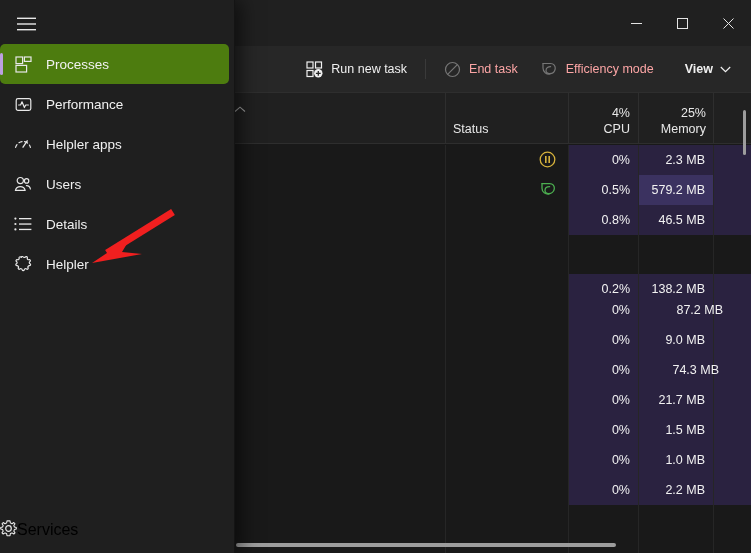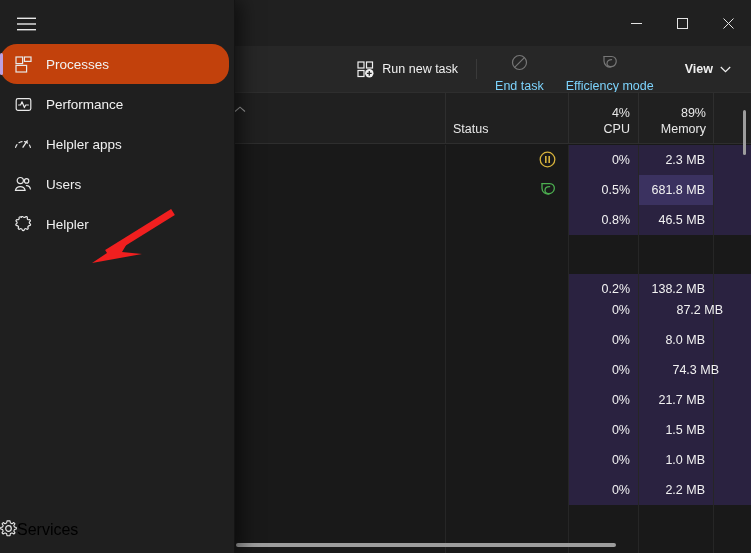--- a/index.html
+++ b/index.html
@@ -31,21 +31,21 @@
     position:absolute; left:0; top:46px; width:751px; height:46px;
     background:#272727;
     display:flex; align-items:center; justify-content:flex-end;
     padding-right:10px; gap:0;
   }
   .tbtn {
     display:flex; align-items:center; gap:8px;
     height:30px; padding:0 11px; border-radius:4px;
     color:#f0f0f0; font-size:12.5px; white-space:nowrap;
   }
-  .tbtn.disabled { color:#7dd3fc;flex-direction:column; }
+  .tbtn.disabled { color:#fca5a5; }
   .tbtn svg { display:block; flex:none; }
   .tdiv { width:1px; height:20px; background:#3a3a3a; margin:0 7px; }
   .viewbtn {
     display:flex; align-items:center; gap:7px;
     height:30px; padding:0 10px; border-radius:4px;
     color:#f0f0f0; font-size:12.5px; font-weight:bold; margin-left:10px;
   }
 
   
   .table {
@@ -105,21 +105,21 @@
   }
   .hamburger {
     position:absolute; left:4px; top:4px; width:44px; height:40px;
     display:flex; align-items:center; justify-content:center; border-radius:4px;
   }
   .navlist { position:absolute; left:0; top:44px; width:235px; }
   .navitem {
     position:relative; height:40px; margin:0 6px 0 0;
     display:flex; align-items:center; border-radius:5px;
   }
-  .navitem.sel { background:#c2410c;border-radius:17px; }
+  .navitem.sel { background:#4d7c0f; }
   .navitem .accent {
     position:absolute; left:0; top:9px; width:3px; height:22px;
     border-radius:2px; background:#bda0e0;
   }
   .navitem .nicon {
     width:46px; display:flex; align-items:center; justify-content:center;
     color:#e6e6e6; flex:none;
   }
   .navitem .nlabel { font-size:13.5px; color:#f1f1f1; }
   .settings {
@@ -211,21 +211,21 @@
         <div class="col-sep" style="left:713px;"></div>
 
         <div class="th" style="left:453px; width:100px; text-align:left;">
           <span class="lbl">Status</span>
         </div>
         <div class="th" style="left:570px; width:60px;">
           <span class="pct">4%</span>
           <span class="lbl">CPU</span>
         </div>
         <div class="th" style="left:640px; width:66px;">
-          <span class="pct">89%</span>
+          <span class="pct">25%</span>
           <span class="lbl">Memory</span>
         </div>
       </div>
 
       <div class="rows">
 
         <div class="vsep" style="left:445px;"></div>
         <div class="vsep" style="left:568px;"></div>
         <div class="vsep" style="left:638px;"></div>
         <div class="vsep" style="left:713px;"></div>
@@ -245,21 +245,21 @@
             </div>
             <div class="row" style="top: 30px;">
               <div class="heat" style="left:569px;width:69px;background:#2a2240;"></div>
               <div class="heat" style="left:639px;width:74px;background:#3b3260;"></div>
               <div class="heat" style="left:714px;width:37px;background:#2a2240;"></div>
               <div class="statusicon" style="left:539px;"><svg width="18" height="17" viewBox="0 0 18 17">
                   <path d="M3 2.6 L3 7.2 C3 11.2 6.6 13.6 10 13.1" stroke="#4caf50" stroke-width="1.3" fill="none" stroke-linecap="round"></path>
                   <path d="M3 2.6 H10.6 C13.9 2.6 15.7 5.1 15.3 7.9 C14.9 10.7 12.4 12.7 9.6 12.7 C7.4 12.7 6 11.5 6 9.5 C6 7.1 8.2 5.7 10.6 5.7" stroke="#4caf50" stroke-width="1.3" fill="none" stroke-linejoin="round" stroke-linecap="round"></path>
                 </svg></div>
               <div class="cell" style="left:569px;width:61px;">0.5%</div>
-              <div class="cell" style="left:639px;width:66px;">681.8 MB</div>
+              <div class="cell" style="left:639px;width:66px;">579.2 MB</div>
             </div>
             <div class="row" style="top: 60px;">
               <div class="heat" style="left:569px;width:69px;background:#2a2240;"></div>
               <div class="heat" style="left:639px;width:74px;background:#2a2240;"></div>
               <div class="heat" style="left:714px;width:37px;background:#2a2240;"></div>
               <div class="cell" style="left:569px;width:61px;">0.8%</div>
               <div class="cell" style="left:639px;width:66px;">46.5 MB</div>
             </div>
             <div class="row" style="top: 90px;">
               <div class="name group">8)</div>
@@ -278,21 +278,21 @@
               <div class="heat" style="left:714px;width:37px;background:#2a2240;"></div>
               <div class="name">cutable Content Process</div>
               <div class="cell" style="left:569px;width:61px;">0%</div>
               <div class="cell" style="left:657px;width:66px;">87.2 MB</div>
             </div>
             <div class="row" style="top: 180px;">
               <div class="heat" style="left:569px;width:69px;background:#2a2240;"></div>
               <div class="heat" style="left:639px;width:74px;background:#2a2240;"></div>
               <div class="heat" style="left:714px;width:37px;background:#2a2240;"></div>
               <div class="cell" style="left:569px;width:61px;">0%</div>
-              <div class="cell" style="left:639px;width:66px;">8.0 MB</div>
+              <div class="cell" style="left:639px;width:66px;">9.0 MB</div>
             </div>
             <div class="row" style="top: 210px;">
               <div class="heat" style="left:569px;width:69px;background:#2a2240;"></div>
               <div class="heat" style="left:639px;width:74px;background:#2a2240;"></div>
               <div class="heat" style="left:714px;width:37px;background:#2a2240;"></div>
               <div class="name">e</div>
               <div class="cell" style="left:569px;width:61px;">0%</div>
               <div class="cell" style="left:653px;width:66px;">74.3 MB</div>
             </div>
             <div class="row" style="top: 240px;">
@@ -386,20 +386,33 @@
           <svg width="18" height="17" viewBox="0 0 18 17">
             <circle cx="6.3" cy="4.6" r="3.1" fill="none" stroke="#e8e8e8" stroke-width="1.2"></circle>
             <circle cx="12.6" cy="4.9" r="2.2" fill="none" stroke="#e8e8e8" stroke-width="1.2"></circle>
             <path d="M1.4 14.4 A5.1 5.1 0 0 1 11.2 14.4 Z" fill="none" stroke="#e8e8e8" stroke-width="1.2" stroke-linejoin="round"></path>
             <path d="M12.4 9.6 A4 4 0 0 1 16.4 13" stroke="#e8e8e8" stroke-width="1.2" fill="none" stroke-linecap="round"></path>
           </svg>
         </div>
         <span class="nlabel">Users</span>
       </div>
 
+      <div class="navitem">
+        <div class="nicon">
+          <svg width="18" height="14" viewBox="0 0 18 14">
+            <circle cx="1.4" cy="1.6" r="1.1" fill="#e8e8e8"></circle>
+            <circle cx="1.4" cy="7" r="1.1" fill="#e8e8e8"></circle>
+            <circle cx="1.4" cy="12.4" r="1.1" fill="#e8e8e8"></circle>
+            <rect x="5" y="1" width="12.4" height="1.3" fill="#e8e8e8"></rect>
+            <rect x="5" y="6.4" width="12.4" height="1.3" fill="#e8e8e8"></rect>
+            <rect x="5" y="11.8" width="12.4" height="1.3" fill="#e8e8e8"></rect>
+          </svg>
+        </div>
+        <span class="nlabel">Details</span>
+      </div>
 
       <div class="navitem">
         <div class="nicon">
           <svg width="17" height="17" viewBox="0 0 17 17">
             <path d="M6.3 1.4 C6.3 0.4 7.3 0.2 8 0.9 C8.8 1.7 10.2 1.5 10.6 0.9 C11.3 0 12.7 1 12.3 2 C12 2.9 13 4 14 3.7
                      C15.1 3.4 15.9 4.8 14.9 5.4 C14.1 5.9 14.1 7.4 15 7.8 C16 8.3 15.5 9.8 14.4 9.7 C13.4 9.6 12.5 10.8 13 11.7
                      C13.6 12.6 12.4 13.7 11.6 13 C10.8 12.3 9.4 12.8 9.2 13.8 C9 14.9 7.4 14.9 7.2 13.8 C7 12.8 5.6 12.3 4.8 13
                      C4 13.7 2.8 12.6 3.4 11.7 C3.9 10.8 3 9.6 2 9.7 C0.9 9.8 0.4 8.3 1.4 7.8 C2.3 7.4 2.3 5.9 1.5 5.4
                      C0.5 4.8 1.3 3.4 2.4 3.7 C3.4 4 4.4 2.9 4.1 2 C3.9 1.3 4.6 0.6 5.4 0.9" fill="none" stroke="#e8e8e8" stroke-width="1.2" stroke-linejoin="round" stroke-linecap="round"></path>
           </svg>

